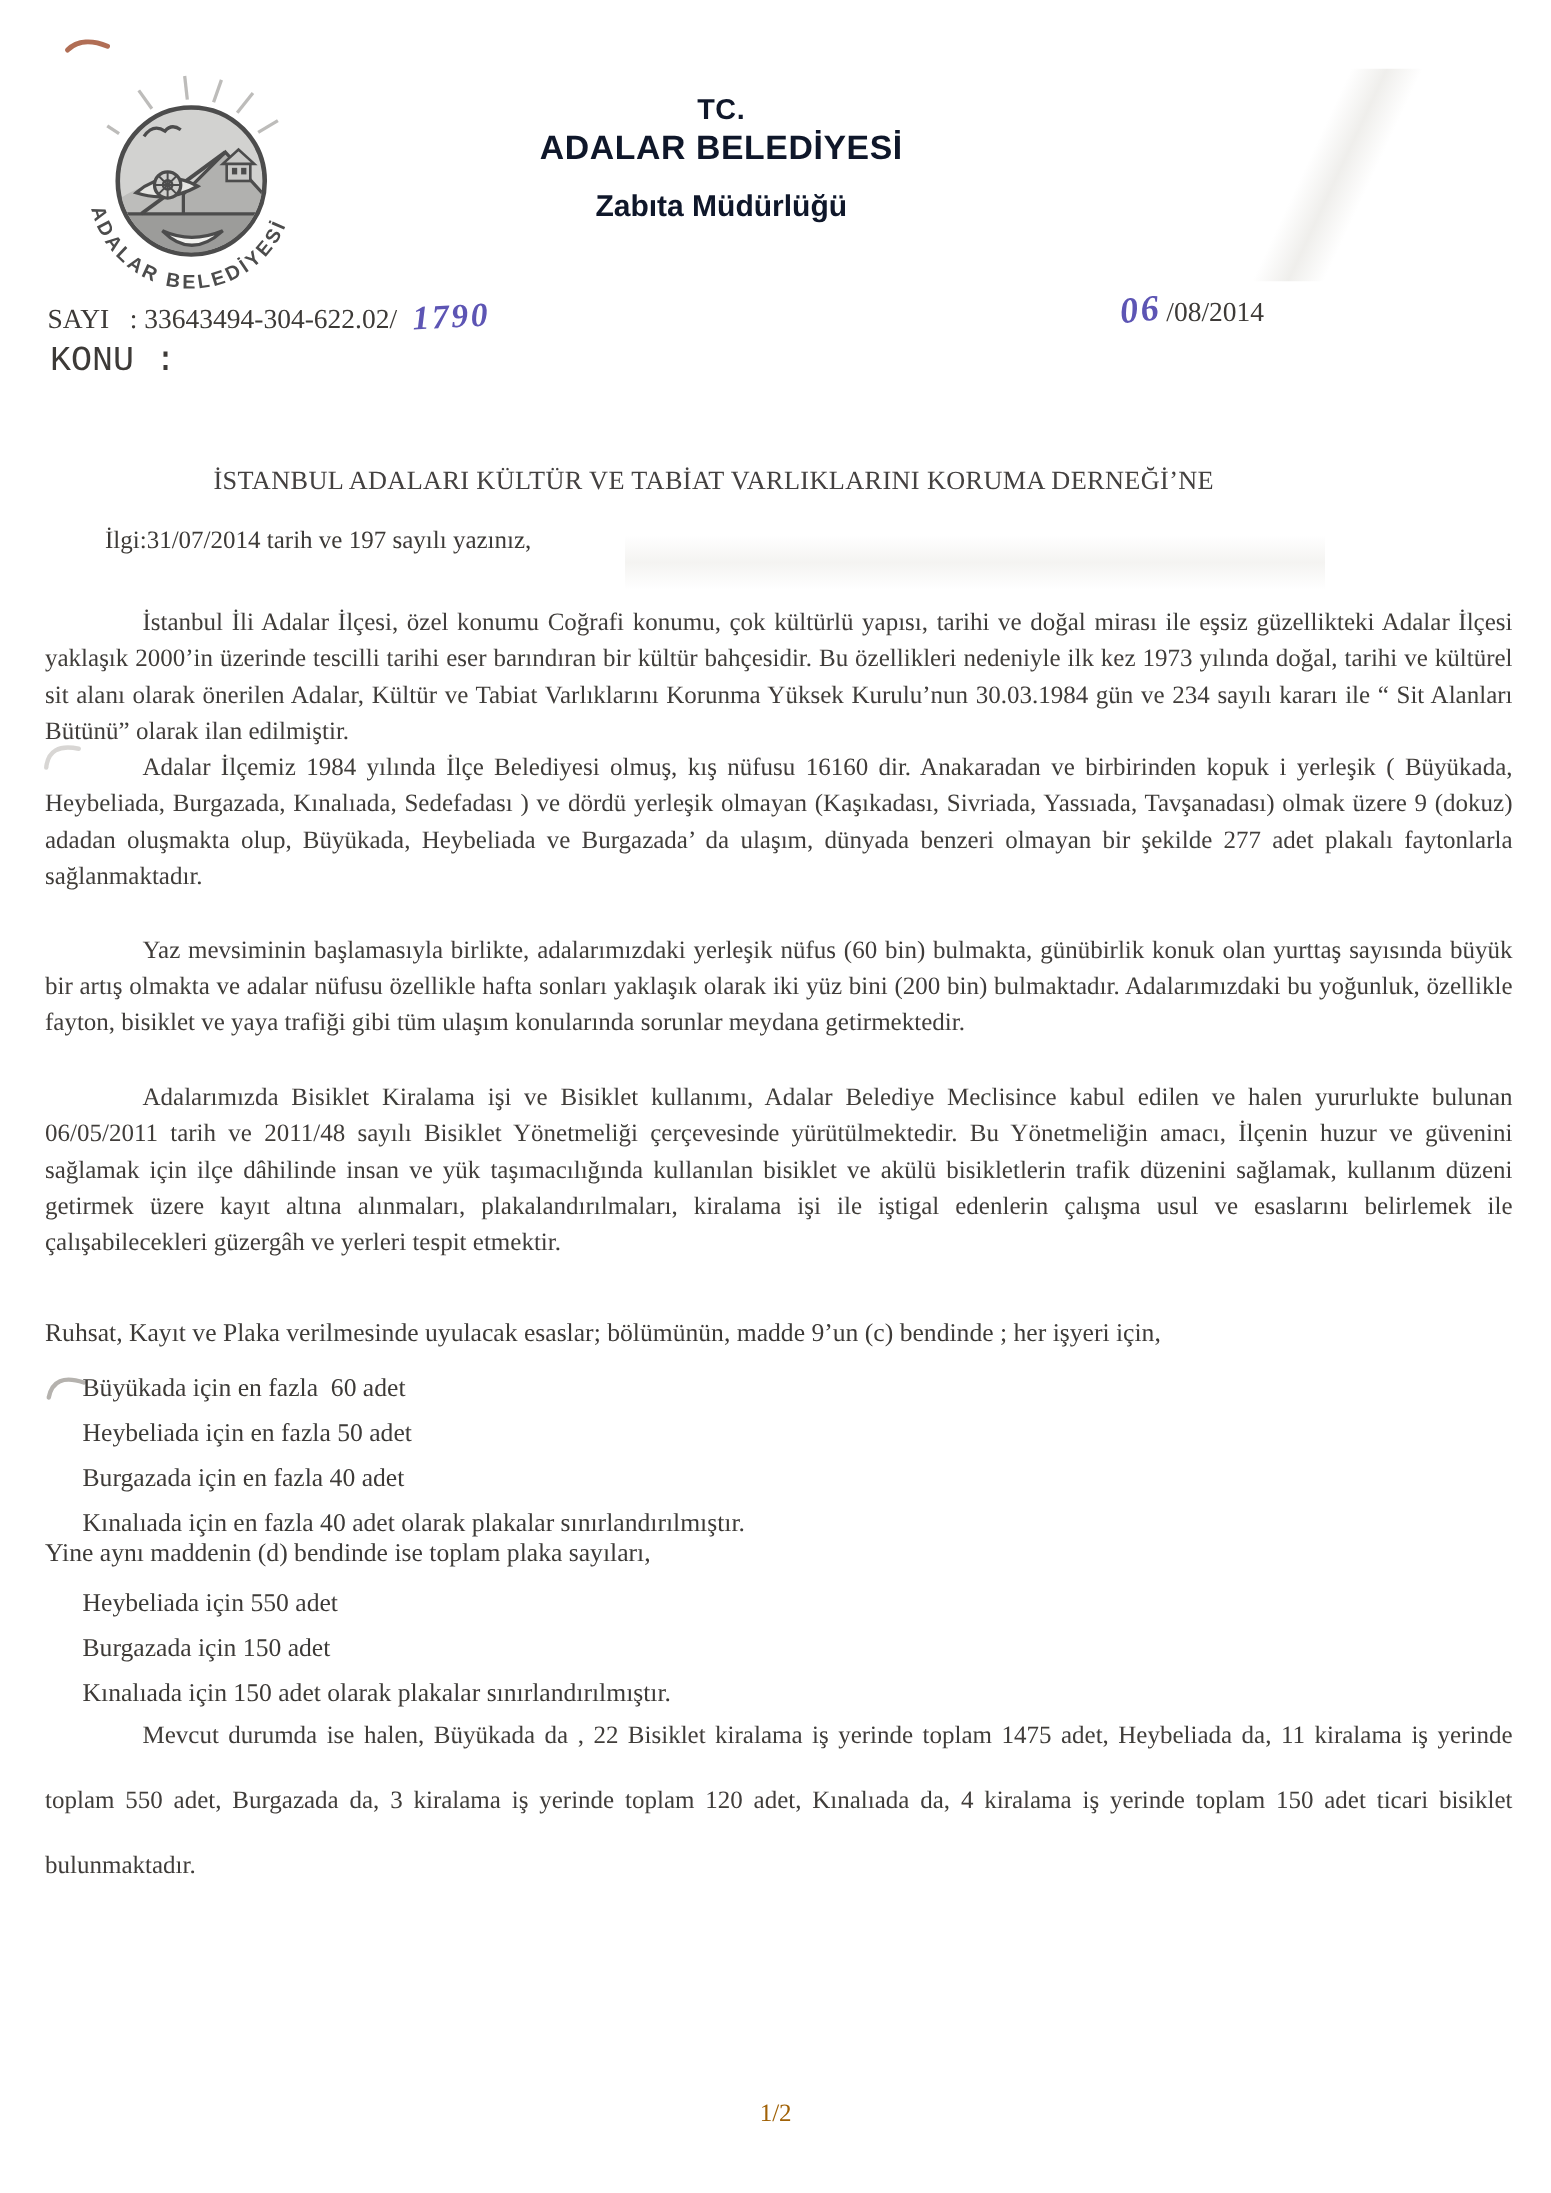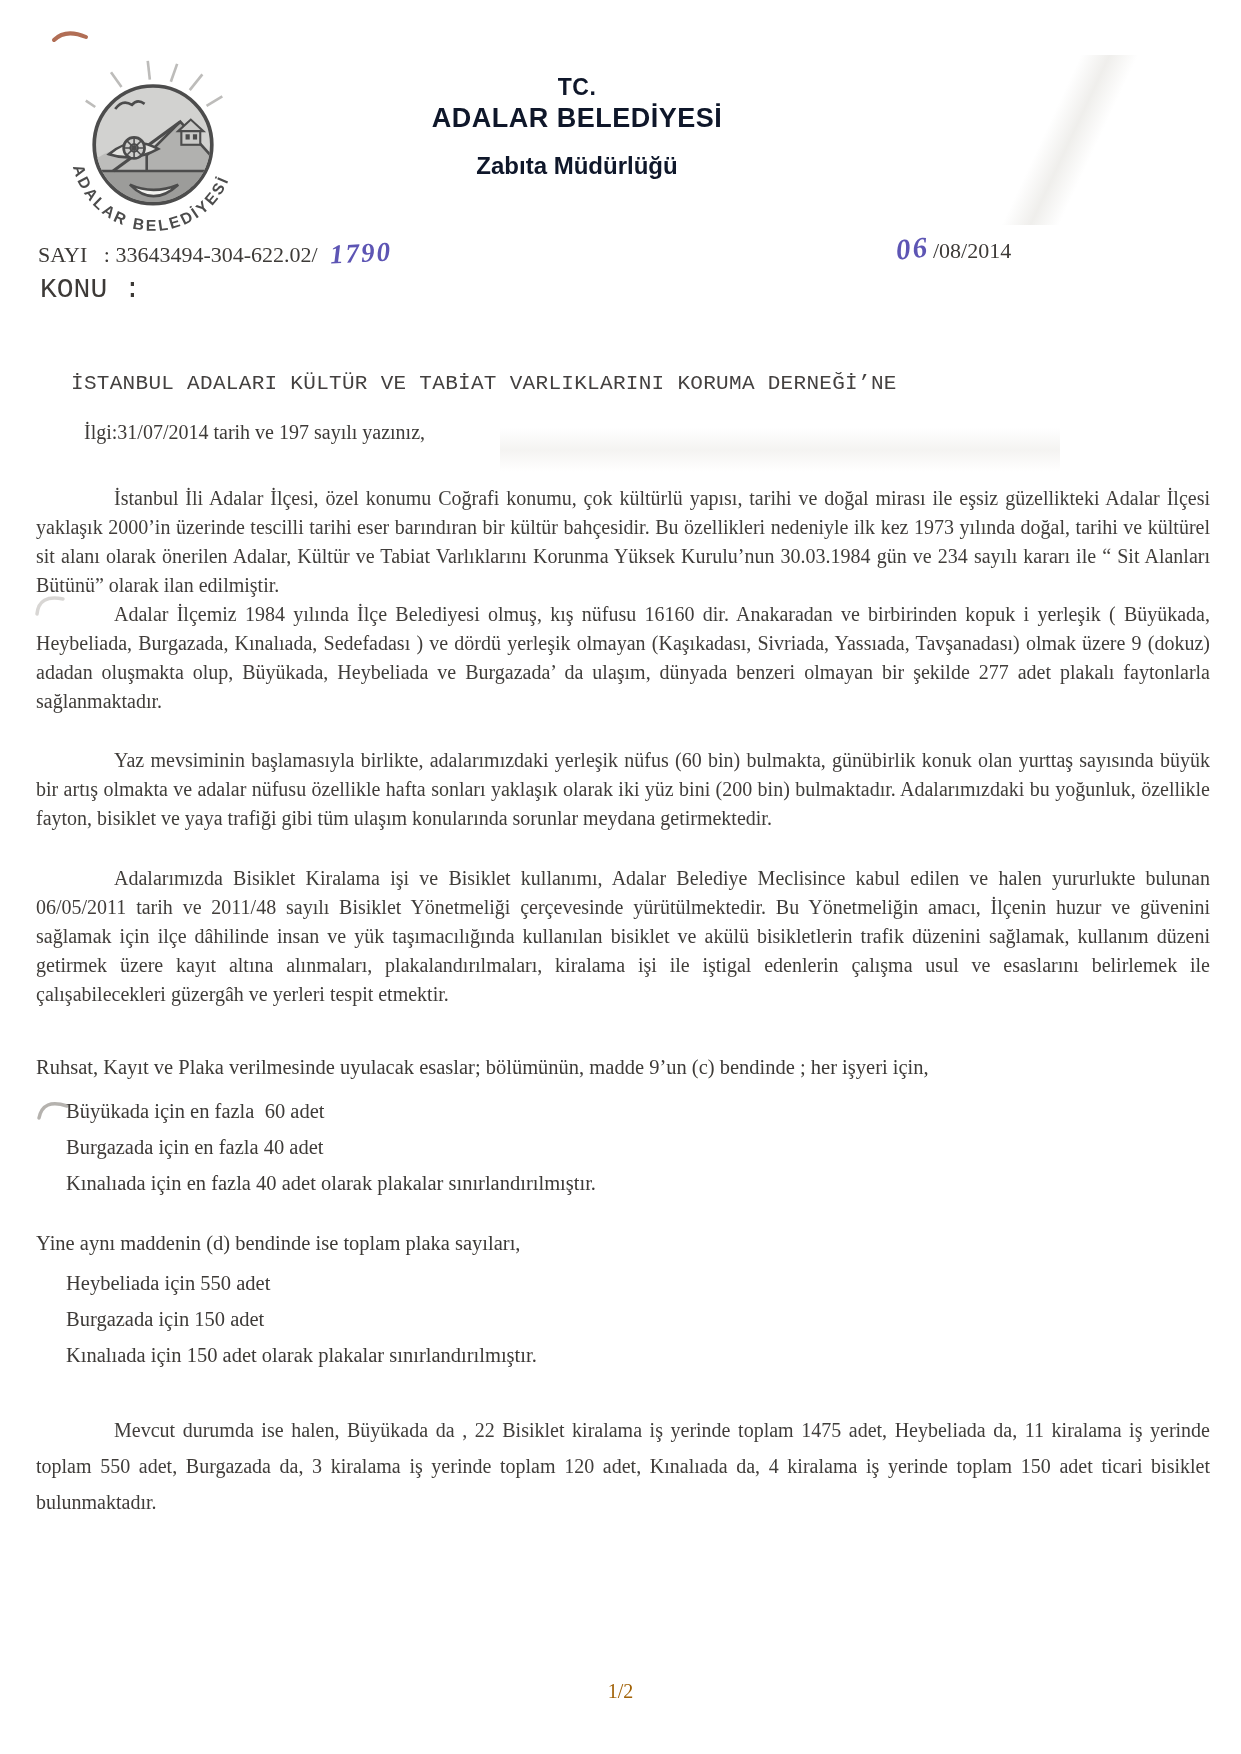--- a/index.html
+++ b/index.html
@@ -22,39 +22,39 @@
   .head-dept { font-size:24px; margin-top:18px; }
 
   .sayi-row { left:38px; top:238px; font-size:22px; white-space:pre; display:flex; align-items:baseline; }
   .hand { font-style:italic; font-weight:bold; letter-spacing:2px; }
   .sayi-num { font-size:27px; margin-left:12px; transform:rotate(-3deg); display:inline-block; }
   .konu-row { left:40px; top:274px; font-size:28px;font-family:Liberation Mono, monospace; }
   .date-row { left:896px; top:232px; font-size:22px; display:flex; align-items:baseline; }
   .date-day { font-size:29px; margin-right:4px; transform:rotate(-6deg); display:inline-block; }
 
   
-  .recipient { left:71px; top:372px; width:1040px; 
-               font-size:21px; letter-spacing:.3px; color:#444140;font-family:Liberation Mono, monospace; }
+  .recipient { left:51px; top:372px; width:1040px; text-align:center;
+               font-size:21px; letter-spacing:.3px; color:#444140; }
   .ilgi { left:84px; top:421px; font-size:20px; }
 
   .para { left:36px; width:1174px; font-size:20px; line-height:29px;
           text-align:justify; color:#403d3a; }
   .para p { text-indent:78px; }
   .p1 { top:484px; }
   .p2 { top:746px; }
   .p3 { top:864px; }
 
   .ruhsat { left:36px; top:1056px; width:1174px; font-size:20.5px; }
   .list-block { left:36px; width:1100px; font-size:20.5px; }
   .list1 { top:1096px; }
   .yine  { left:36px; top:1232px; width:1100px; font-size:20.5px; }
   .list2 { top:1268px; }
   .list-block .item { padding-left:30px; height:36px; line-height:30px; white-space:pre-wrap; }
 
-  .p4 { top:1412px; line-height:36px; }
+  .p4 { top:1362px; line-height:52px; }
   .footer-page { left:0; top:1680px; width:1241px; text-align:center; font-size:20px; color:#a16207; }
 
   
   .mark-red { left:50px; top:26px; }
   .arc-mark-1 { left:34px; top:590px; opacity:.55; }
   .arc-mark-2 { left:36px; top:1096px; opacity:.8; }
   .streak-tr { left:930px; top:55px; width:280px; height:170px; pointer-events:none;
     background:linear-gradient(115deg, transparent 42%, rgba(198,195,186,.28) 50%, transparent 58%); }
   .streak-mid { left:500px; top:428px; width:560px; height:44px; pointer-events:none;
     background:linear-gradient(to bottom, transparent, rgba(206,203,194,.22), transparent); }
@@ -144,20 +144,21 @@
 </div>
 
 <div class="abs ruhsat">Ruhsat, Kayıt ve Plaka verilmesinde uyulacak esaslar; bölümünün, madde 9’un (c)  bendinde ; her işyeri için,</div>
 
 <svg class="abs arc-mark-2" width="36" height="26">
   <path d="M3 22 Q 7 2 31 10" stroke="#a3a09b" stroke-width="3.5" fill="none" stroke-linecap="round"></path>
 </svg>
 
 <div class="abs list-block list1">
   <div class="item">Büyükada için en fazla  60 adet</div>
+  <div class="item">Heybeliada için en fazla 50 adet</div>
   <div class="item">Burgazada için en fazla 40 adet</div>
   <div class="item">Kınalıada için en fazla 40 adet olarak plakalar sınırlandırılmıştır.</div>
 </div>
 
 <div class="abs yine">Yine aynı maddenin (d) bendinde ise toplam plaka sayıları,</div>
 
 <div class="abs list-block list2">
   <div class="item">Heybeliada için 550 adet</div>
   <div class="item">Burgazada için 150 adet</div>
   <div class="item">Kınalıada için 150 adet olarak plakalar sınırlandırılmıştır.</div>

